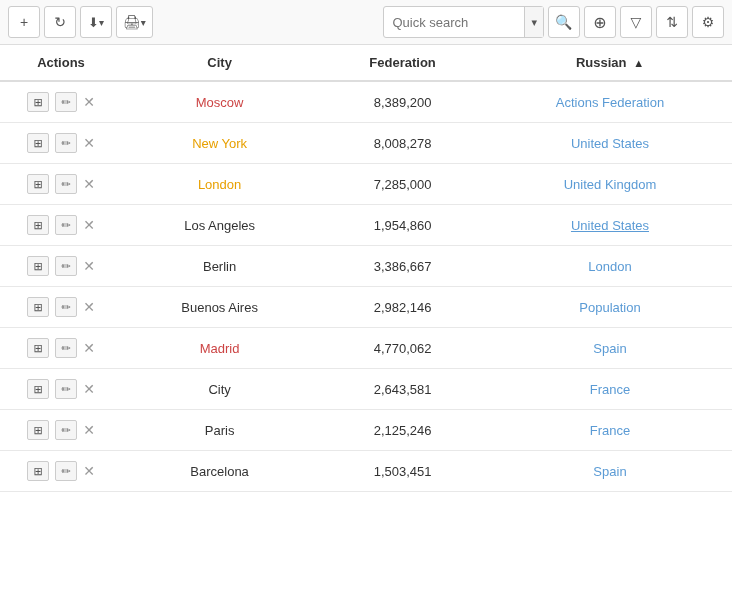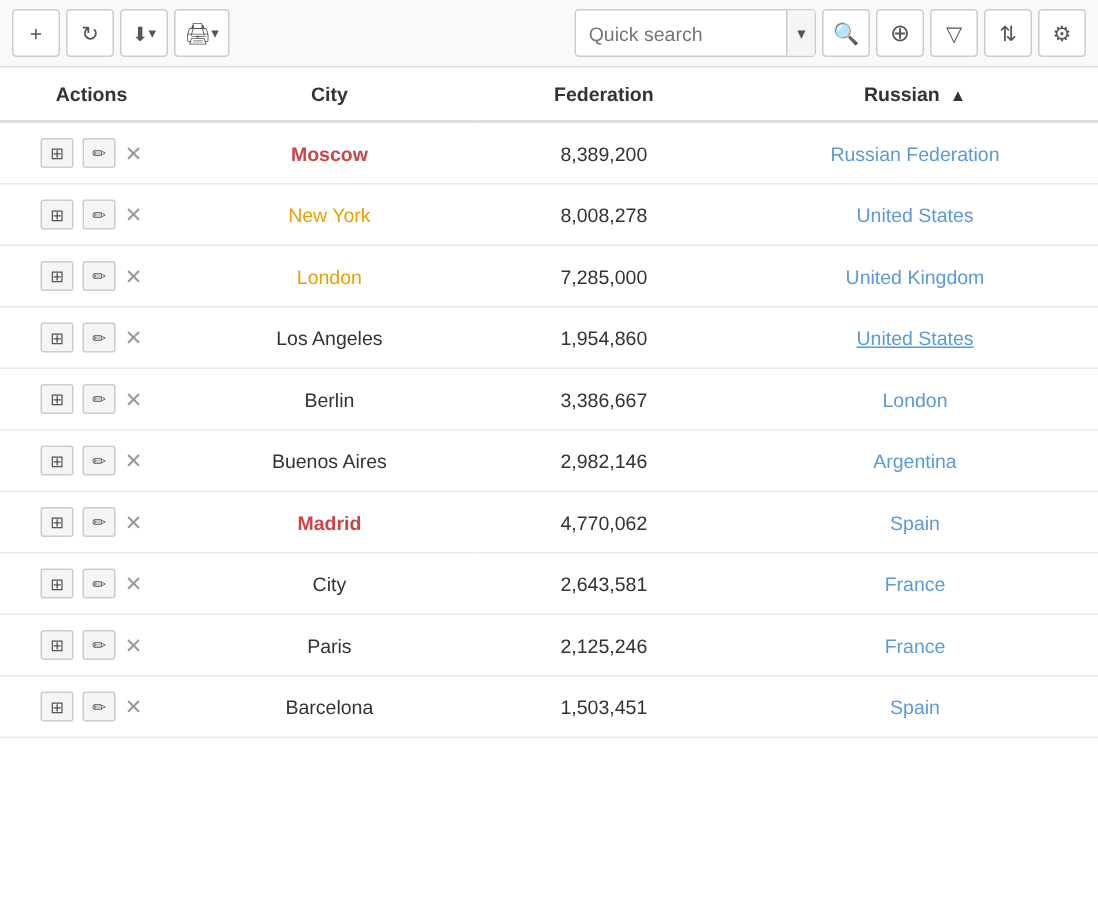--- a/index.html
+++ b/index.html
@@ -85,21 +85,21 @@
       padding: 10px 8px;
       text-align: center;
       color: #333;
     }
     .col-actions { width: 100px; }
     .col-city { width: 160px; }
     .col-population { width: 140px; }
     .col-country { width: 200px; }
 
     .city-name { color: #e8a000; text-align: right; }
-    .city-name-red { color: #cc4444; font-weight: bold; }
+    .city-name-red { color: #cc4444; }
     .country-link { color: #5b9bd5; text-decoration: none; cursor: pointer; }
     .country-link-underline { color: #5b9bd5; text-decoration: underline; cursor: pointer; }
 
     .action-btns { display: flex; align-items: center; justify-content: center; gap: 6px; }
     .act-btn {
       display: inline-flex;
       align-items: center;
       justify-content: center;
       width: 22px;
       height: 20px;
@@ -176,21 +176,21 @@
         <button class="act-btn" title="Edit">
           <span>✏</span>
         </button>
         <button class="act-x" title="Delete">
           <span>✕</span>
         </button>
       </div>
     </td>
           <td class="col-city"><span class="city-name-red">Moscow</span></td>
           <td class="col-population">8,389,200</td>
-          <td class="col-country"><a class="country-link" href="#">Russian Federation</a></td>
+          <td class="col-country"><a class="country-link" href="#">Actions Federation</a></td>
         </tr>
         <tr>
           <td class="col-actions">
       <div class="action-btns">
         <button class="act-btn" title="View">
           <span style="font-size:11px;">⊞</span>
         </button>
         <button class="act-btn" title="Edit">
           <span>✏</span>
         </button>
@@ -266,21 +266,21 @@
         <button class="act-btn" title="Edit">
           <span>✏</span>
         </button>
         <button class="act-x" title="Delete">
           <span>✕</span>
         </button>
       </div>
     </td>
           <td class="col-city"><span>Buenos Aires</span></td>
           <td class="col-population">2,982,146</td>
-          <td class="col-country"><a class="country-link" href="#">Argentina</a></td>
+          <td class="col-country"><a class="country-link" href="#">Population</a></td>
         </tr>
         <tr>
           <td class="col-actions">
       <div class="action-btns">
         <button class="act-btn" title="View">
           <span style="font-size:11px;">⊞</span>
         </button>
         <button class="act-btn" title="Edit">
           <span>✏</span>
         </button>

